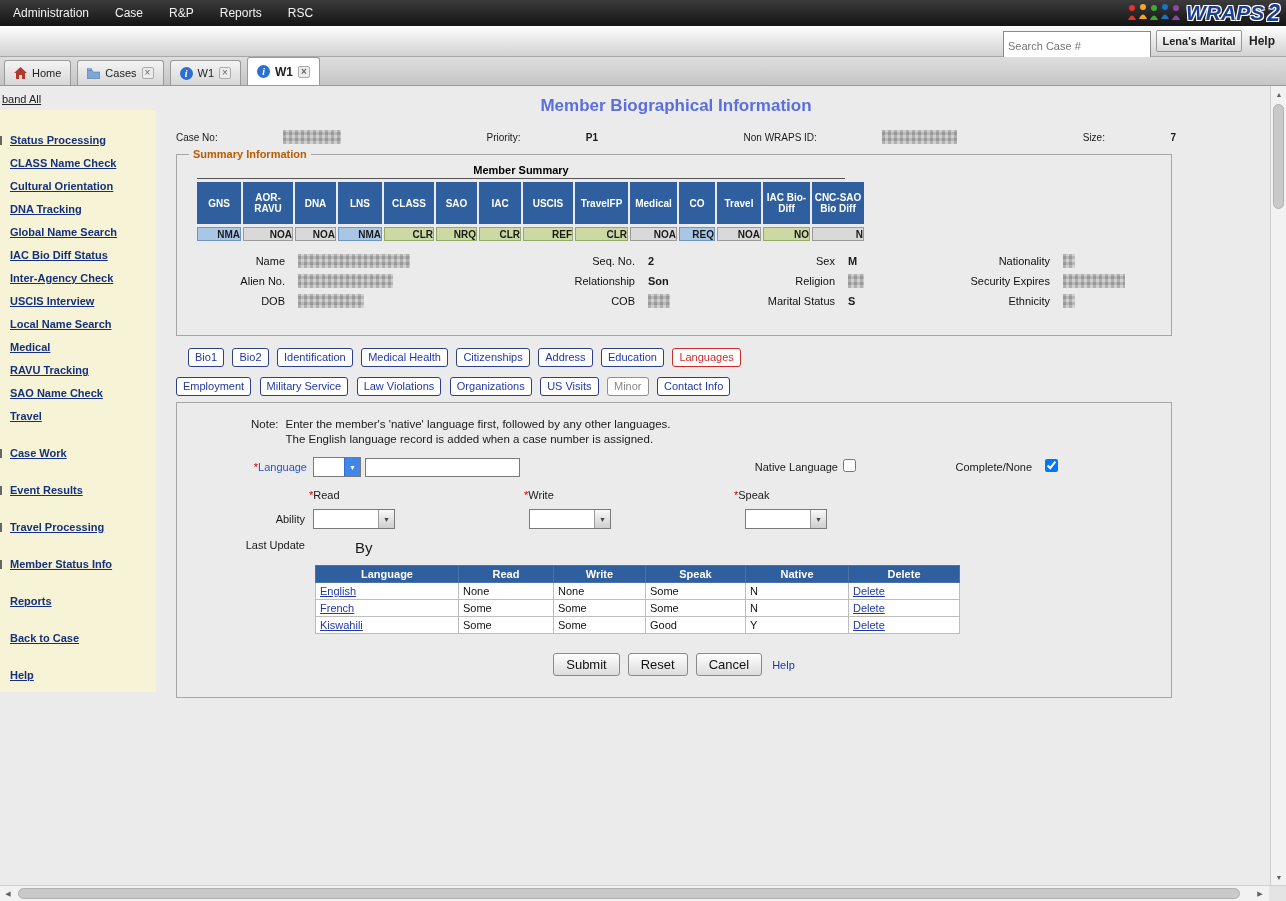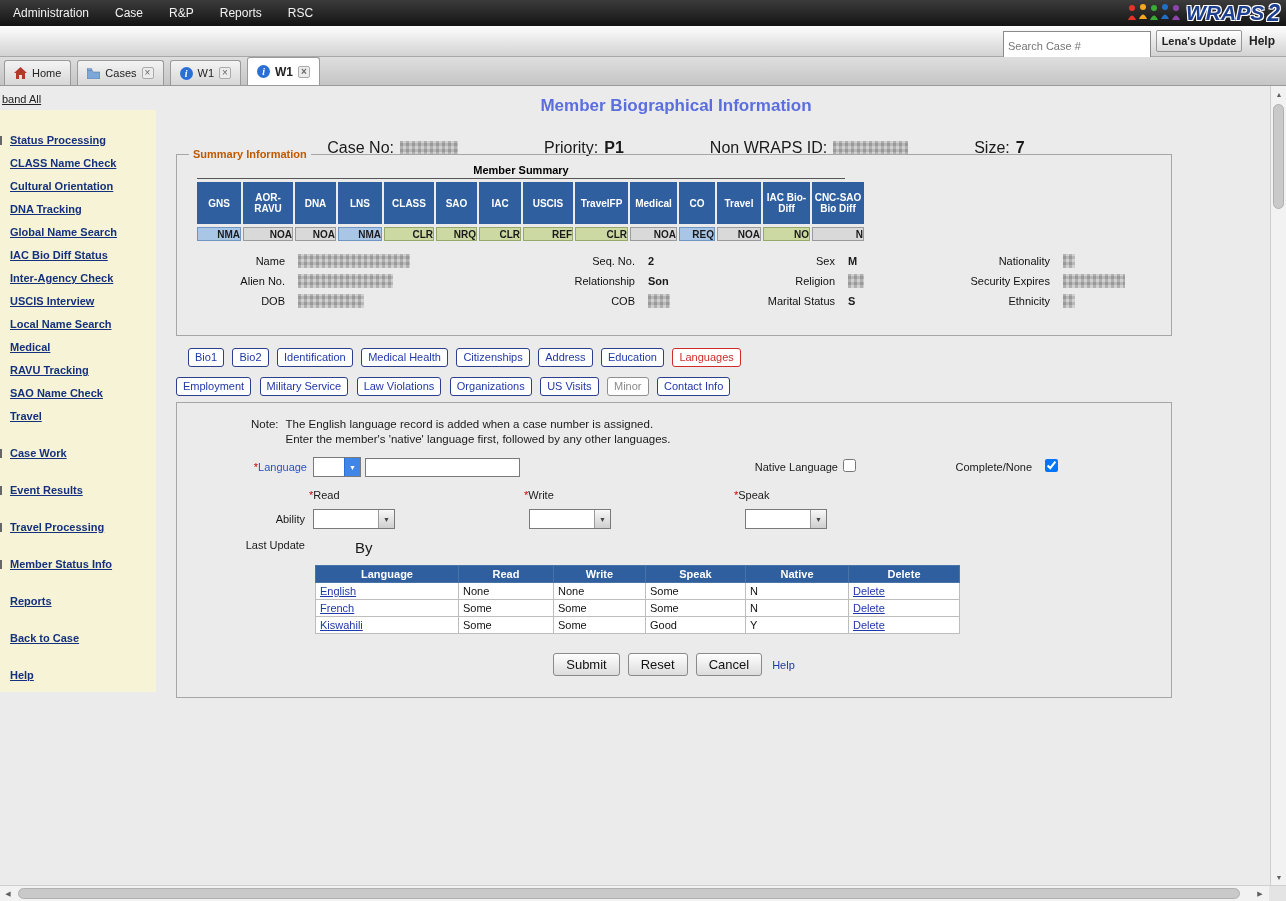--- a/index.html
+++ b/index.html
@@ -46,21 +46,21 @@
   #sidebar { position:absolute; top:110px; left:0; width:156px; height:582px; background:#f7f3d6; }
   #sidebar ul { list-style:none; padding:24px 0 0 10px; }
   #sidebar li { position:relative; margin-bottom:10px; font-size:11px; font-weight:bold; color:#15317e;
     text-decoration:underline; cursor:pointer; line-height:13px; }
   #sidebar li.gap { margin-top:24px; }
   #sidebar li.tick::before { content:""; position:absolute; left:-10px; top:2px; width:2px; height:9px; background:#666; }
   
   #page-title { position:absolute; top:96px; left:176px; width:1000px; text-align:center;
     font-size:17px; font-weight:bold; color:#5b6ede; }
   #case-info { position:absolute; top:130px; left:176px; width:1000px; display:flex;
-    justify-content:center; align-items:center; gap:6px; font-size:16px;margin-top:9px; }
+    justify-content:space-between; align-items:center; gap:6px; font-size:10px; }
   #case-info .val { font-weight:bold; }
   .ml40 { margin-left:40px;padding-left:40px; } .ml60 { margin-left:60px; }
   .redacted { display:inline-block; height:14px; vertical-align:middle;
     background-image:repeating-linear-gradient(90deg, rgba(0,0,0,.14) 0 3px, rgba(255,255,255,.08) 3px 6px),
                      repeating-linear-gradient(0deg, #cdcdcd 0 3px, #b2b2b2 3px 6px); }
   
   fieldset { border:1px solid #a6a6a6; }
   #summary-fs { position:absolute; top:148px; left:176px; width:996px; height:188px; padding:2px 8px; }
   #summary-fs legend { font-size:11px; font-weight:bold; color:#c05a00; padding:0 4px; margin-left:4px; }
   .ms-wrap { margin:2px 0 0 12px; width:650px; }
@@ -183,21 +183,21 @@
           <path d="M46 17 Q50 8 54 17 Z" fill="#8e44ad"></path>
         </g>
     </svg>
     <span class="logo-text">WRAPS</span>
     <span class="logo-num">2</span>
   </div>
 </div>
 
 <div id="topbar">
   <input id="search-input" type="text" placeholder="Search Case #" style="">
-  <button id="account-btn">Lena's Update</button>
+  <button id="account-btn">Lena's Marital</button>
   <span id="topbar-help">Help</span>
 </div>
 
 <div id="tabbar">
   <div class="tab">
     <svg width="13" height="12" viewBox="0 0 13 12">
         <path d="M6.5 0L13 6h-2v6H8V8H5v4H2V6H0z" fill="#b5382c"></path>
       </svg>
     <span>Home</span>
   </div>
@@ -393,22 +393,22 @@
   <span class="btn-tab">Organizations</span>
   <span class="btn-tab">US Visits</span>
   <span class="btn-tab disabled">Minor</span>
   <span class="btn-tab">Contact Info</span>
 </div>
 
 <fieldset id="form-fs">
   <div id="note-row">
     <span>Note:</span>
     <span>
+      <div>Enter the member's 'native' language first, followed by any other languages.</div>
       <div>The English language record is added when a case number is assigned.</div>
-      <div>Enter the member's 'native' language first, followed by any other languages.</div>
     </span>
   </div>
 
   <div id="lang-label">
     <span class="req-star">*</span><span>Language</span>
   </div>
   <div id="lang-select">
     <span class="sel sel-blue w48">
       <select><option></option></select>
       <span class="sel-btn">▼</span>

